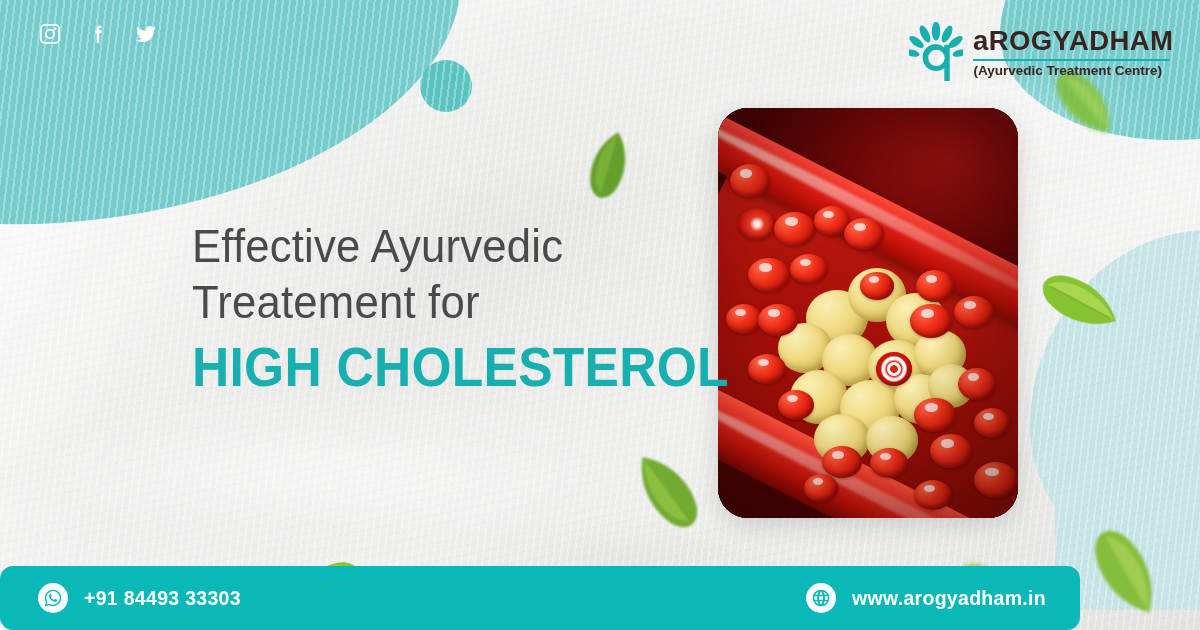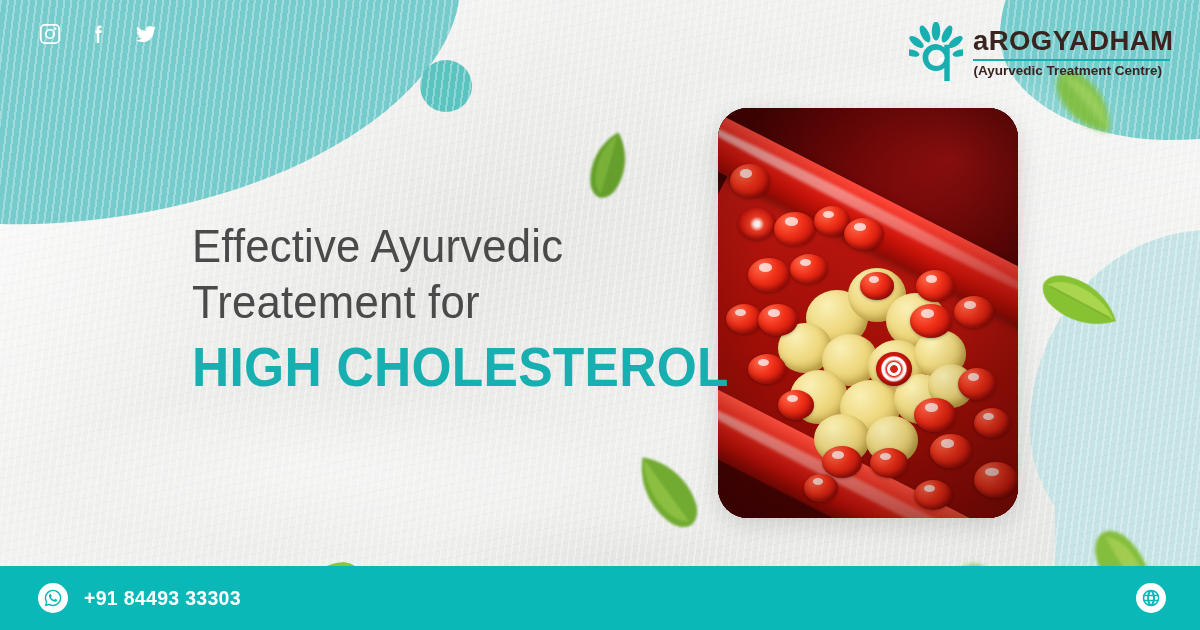--- a/index.html
+++ b/index.html
@@ -238,24 +238,24 @@
   #leaf-2 { left:638px; top:448px; width:58px; height:86px; transform:rotate(-36deg); filter:blur(1.3px); opacity:.95; }
   #leaf-3 { left:1060px; top:64px; width:50px; height:78px; transform:rotate(140deg); filter:blur(2.4px); opacity:.85; }
   #leaf-4 { left:1052px; top:260px; width:56px; height:84px; transform:rotate(118deg); filter:blur(.6px); }
   #leaf-5 { left:1095px; top:525px; width:62px; height:95px; transform:rotate(150deg); filter:blur(1.6px); opacity:.92; }
   #leaf-6 { left:296px; top:548px; width:54px; height:82px; transform:rotate(-120deg); }
   #leaf-7 { left:930px; top:560px; width:64px; height:96px; transform:rotate(-158deg); filter:blur(2.6px); opacity:.8; }
 
   
   #footer-bar {
     position:absolute; left:0; bottom:0;
-    width:1200px; height:64px;
+    width:1080px; height:64px;
     background:#0BB8B8;
     z-index:11;
-    display:flex; align-items:center;
+    display:flex; align-items:center;border-radius:13px;
   }
   #contact-phone {
     position:absolute; left:38px; top:50%;
     transform:translateY(-50%);
     display:flex; align-items:center; gap:16px;
   }
   #contact-web {
     position:absolute; right:34px; top:50%;
     transform:translateY(-50%);
     display:flex; align-items:center; gap:16px;
@@ -446,16 +446,17 @@
           </svg>
       </span>
       <span class="footer-text">+91 84493 33303</span>
     </div>
     <div id="contact-web">
       <span class="badge-icon">
         <svg viewBox="0 0 24 24">
             <path d="M12 2a10 10 0 1 0 10 10A10 10 0 0 0 12 2zm7.2 6h-2.8a14.6 14.6 0 0 0-1.4-3.6A8 8 0 0 1 19.2 8zM12 4.1c.7 1 1.4 2.3 1.8 3.9h-3.6c.4-1.6 1.1-2.9 1.8-3.9zM4.3 14a7.9 7.9 0 0 1 0-4h3.2a16.6 16.6 0 0 0 0 4zm.5 2h2.8a14.6 14.6 0 0 0 1.4 3.6A8 8 0 0 1 4.8 16zm2.8-8H4.8a8 8 0 0 1 4.2-3.6A14.6 14.6 0 0 0 7.6 8zM12 19.9c-.7-1-1.4-2.3-1.8-3.9h3.6c-.4 1.6-1.1 2.9-1.8 3.9zm2.2-5.9H9.8a14.8 14.8 0 0 1 0-4h4.4a14.8 14.8 0 0 1 0 4zm.8 5.6a14.6 14.6 0 0 0 1.4-3.6h2.8a8 8 0 0 1-4.2 3.6zm1.7-5.6a16.6 16.6 0 0 0 0-4h3.2a7.9 7.9 0 0 1 0 4z"></path>
           </svg>
       </span>
+      <span class="footer-text">www.arogyadham.in</span>
     </div>
   </div>
 
 </div>
 
 </body></html>

